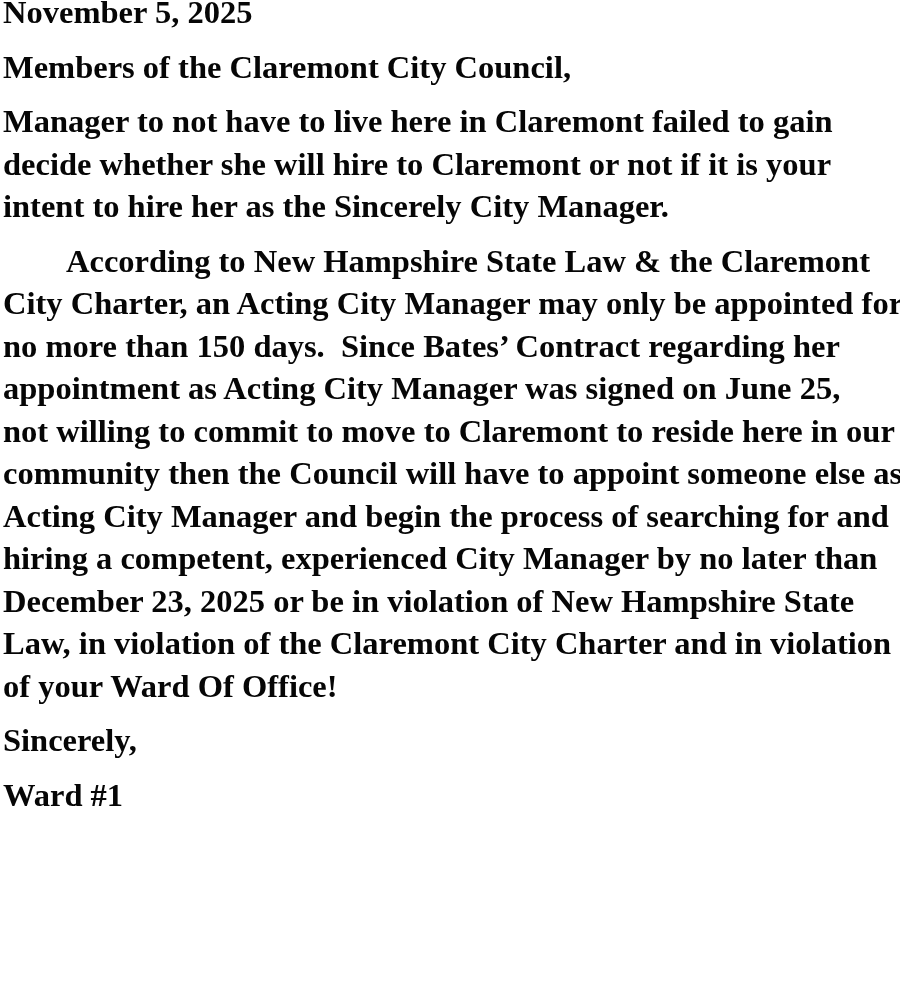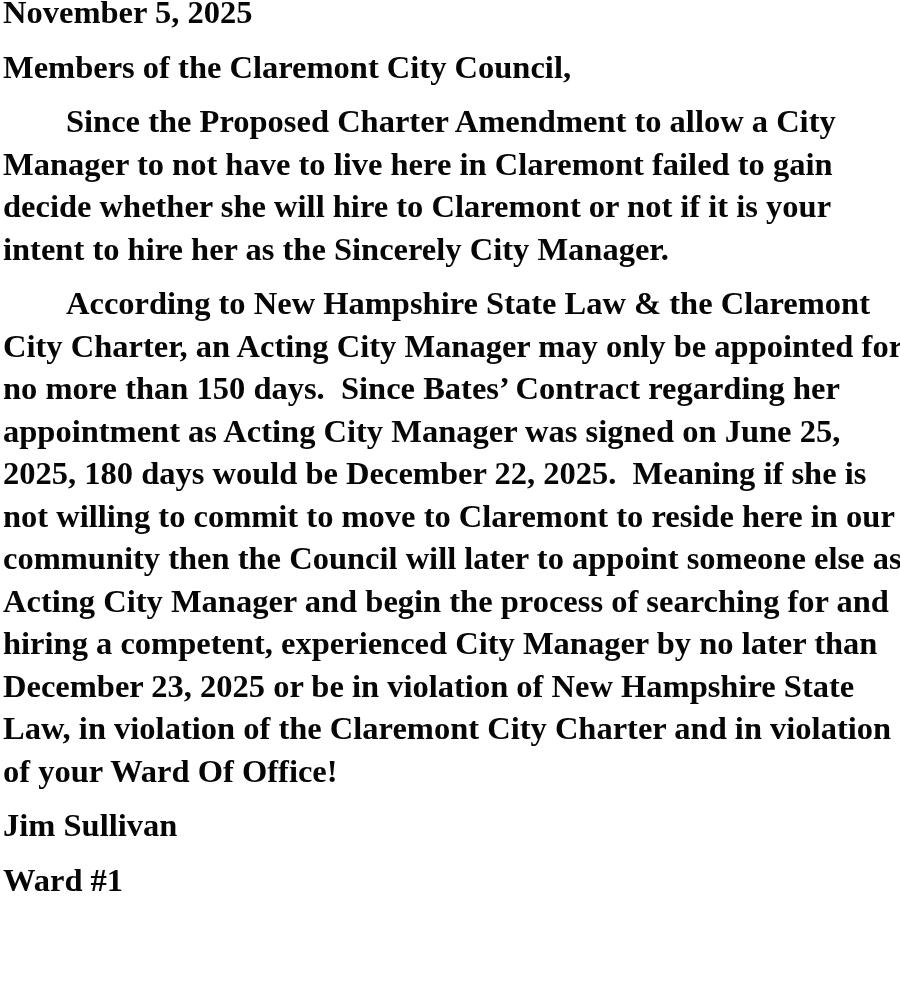--- a/index.html
+++ b/index.html
@@ -45,43 +45,41 @@
   <div class="block">
     <div class="line">November 5, 2025</div>
   </div>
 
   <div class="block">
     <div class="line">Members of the Claremont City Council,</div>
   </div>
 
   <div>
       <div class="block">
-        <div class="line indent">Since the Proposed Charter Amendment to allow a City</div>
         <div class="line">Manager to not have to live here in Claremont failed to gain</div>
         <div class="line">decide whether she will hire to Claremont or not if it is your</div>
         <div class="line">intent to hire her as the Sincerely City Manager.</div>
       </div>
       <div class="block">
         <div class="line indent">According to New Hampshire State Law &amp; the Claremont</div>
         <div class="line">City Charter, an Acting City Manager may only be appointed for</div>
         <div class="line">no more than 150 days.  Since Bates’ Contract regarding her</div>
         <div class="line">appointment as Acting City Manager was signed on June 25,</div>
-        <div class="line">2025, 180 days would be December 22, 2025.  Meaning if she is</div>
         <div class="line">not willing to commit to move to Claremont to reside here in our</div>
-        <div class="line">community then the Council will later to appoint someone else as</div>
+        <div class="line">community then the Council will have to appoint someone else as</div>
         <div class="line">Acting City Manager and begin the process of searching for and</div>
         <div class="line">hiring a competent, experienced City Manager by no later than</div>
         <div class="line">December 23, 2025 or be in violation of New Hampshire State</div>
         <div class="line">Law, in violation of the Claremont City Charter and in violation</div>
         <div class="line">of your Ward Of Office!</div>
       </div>
     </div>
 
+  <div class="block closing-block">
+    <div class="line">Sincerely,</div>
+  </div>
 
-  <div class="block">
-    <div class="line">Jim Sullivan</div>
-  </div>
 
   <div class="block">
     <div class="line">Ward #1</div>
   </div>
 
 </div>
 
 </body></html>

